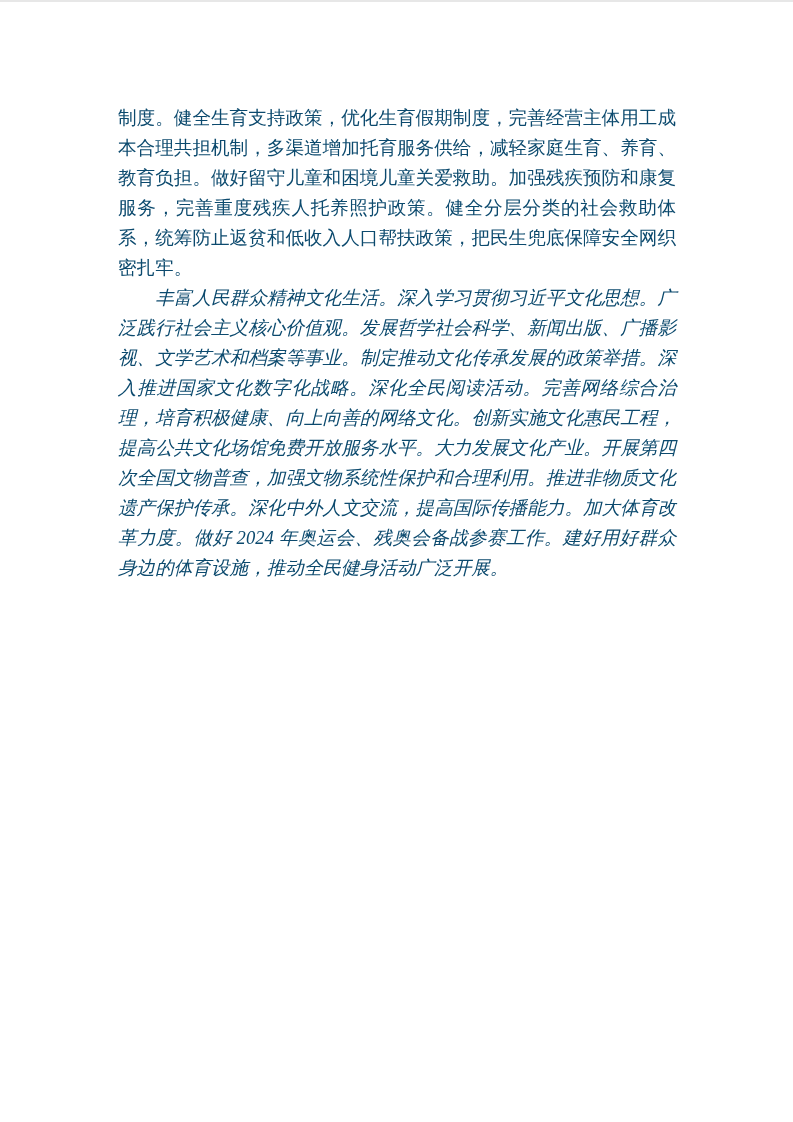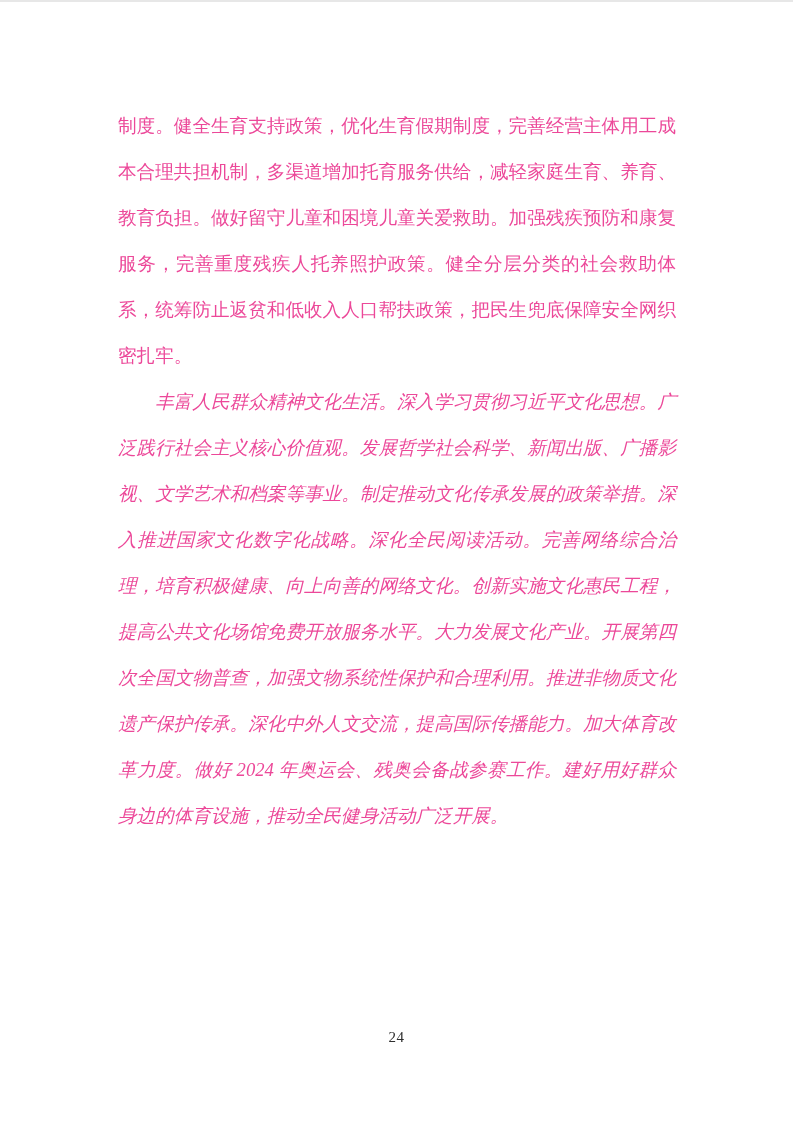--- a/index.html
+++ b/index.html
@@ -22,22 +22,22 @@
       width: 793px;
       height: 2px;
       background: #e7e7e7;
     }
     .text-block {
       position: absolute;
       left: 118px;
       top: 103px;
       width: 558px;
       font-size: 18.6px;
-      line-height: 46px;
-      color: #ec4899;
+      line-height: 30px;
+      color: #0c4a6e;
       text-align: justify;
       text-justify: inter-ideograph;
       letter-spacing: 0px;
     }
     .text-block p {
       margin: 0;
       padding: 0;
     }
     .text-block p.indent {
       text-indent: 2em;
@@ -60,16 +60,13 @@
 <body>
 
 <div class="page">
   <div class="page-top-edge"></div>
 
   <div class="text-block">
     <p>制度。健全生育支持政策，优化生育假期制度，完善经营主体用工成本合理共担机制，多渠道增加托育服务供给，减轻家庭生育、养育、教育负担。做好留守儿童和困境儿童关爱救助。加强残疾预防和康复服务，完善重度残疾人托养照护政策。健全分层分类的社会救助体系，统筹防止返贫和低收入人口帮扶政策，把民生兜底保障安全网织密扎牢。</p>
     <p class="indent">丰富人民群众精神文化生活。深入学习贯彻习近平文化思想。广泛践行社会主义核心价值观。发展哲学社会科学、新闻出版、广播影视、文学艺术和档案等事业。制定推动文化传承发展的政策举措。深入推进国家文化数字化战略。深化全民阅读活动。完善网络综合治理，培育积极健康、向上向善的网络文化。创新实施文化惠民工程，提高公共文化场馆免费开放服务水平。大力发展文化产业。开展第四次全国文物普查，加强文物系统性保护和合理利用。推进非物质文化遗产保护传承。深化中外人文交流，提高国际传播能力。加大体育改革力度。做好 2024 年奥运会、残奥会备战参赛工作。建好用好群众身边的体育设施，推动全民健身活动广泛开展。</p>
   </div>
 
-  <div class="page-footer">
-    <span class="page-number">24</span>
-  </div>
 </div>
 
 </body></html>

